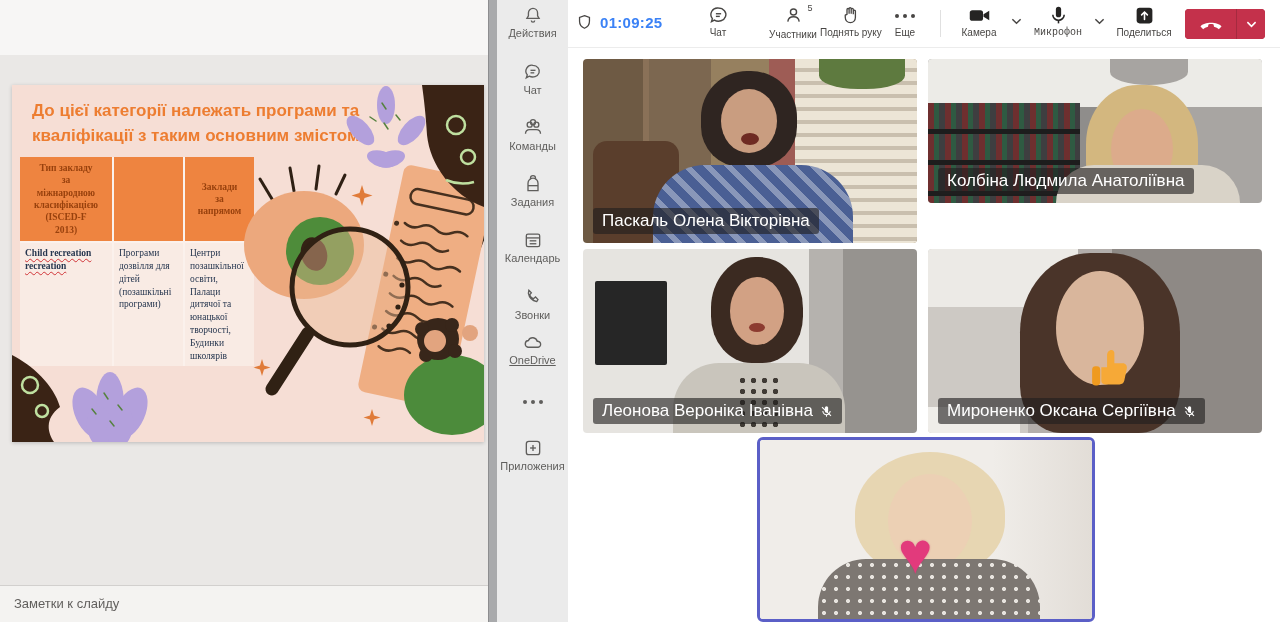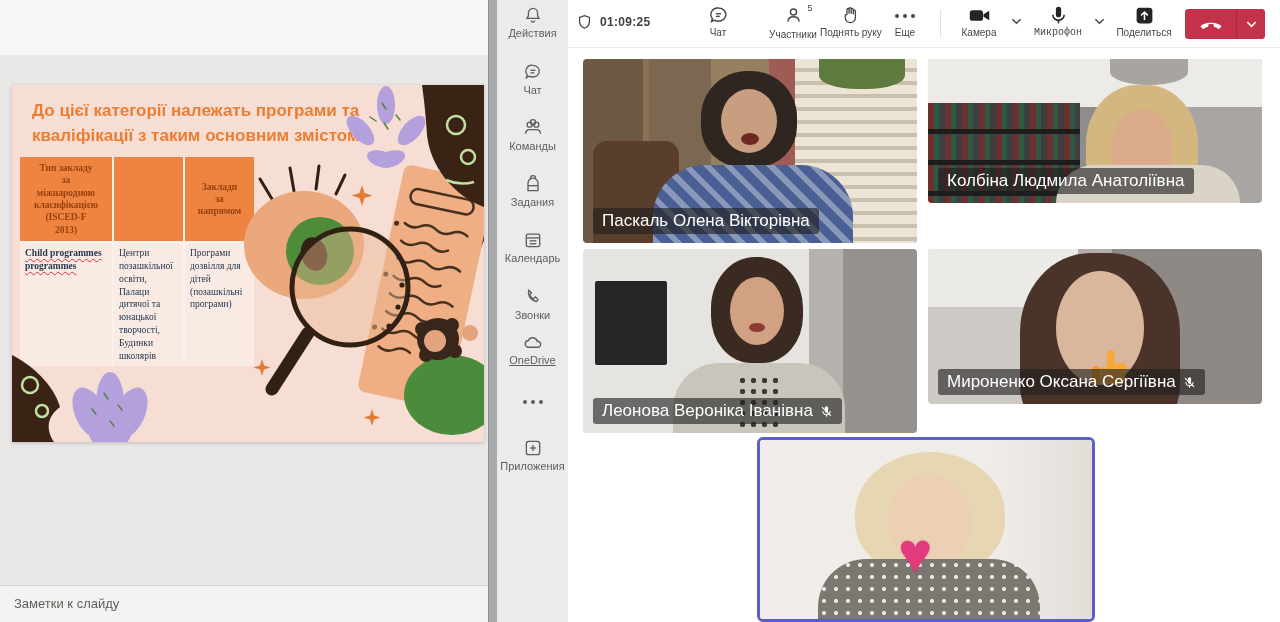--- a/index.html
+++ b/index.html
@@ -37,42 +37,42 @@
   .sb-item { position:absolute; left:0; width:71px; text-align:center; color:#5f5e5c; cursor:pointer; }
   .sb-item svg { display:block; margin:0 auto; }
   .sb-label { display:block; font-size:11px; margin-top:2px; color:#5f5e5c; }
   .dots { width:4px; height:4px; border-radius:50%; background:#5f5e5c; margin:8px auto;
           box-shadow:8px 0 0 #5f5e5c, -8px 0 0 #5f5e5c; }
 
   
   .topbar { position:absolute; left:568px; top:0; width:712px; height:48px; background:#fff;
             border-bottom:1px solid #ececec; }
   .timer-group { position:absolute; left:8px; top:13px; display:flex; align-items:center; gap:7px; }
-  .timer { font-size:12px; color:#404040; font-weight:bold; letter-spacing:.3px; }
+  .timer { font-size:15px; color:#3b82f6; font-weight:bold; letter-spacing:.3px; }
   .tb-group { position:absolute; top:5px; text-align:center; color:#484644; font-size:10px; cursor:pointer; }
   .tb-group svg { display:block; margin:0 auto; }
   .tb-label { display:block; margin-top:1px; white-space:nowrap; }
   .tb-divider { position:absolute; left:372px; top:10px; width:1px; height:27px; background:#e0e0e0; }
   .chev { position:absolute; top:17px; cursor:pointer; }
   .sup-count { position:absolute; top:-2px; right:-9px; font-size:9px; color:#484644; }
   .icon-wrap { position:relative; display:inline-block; }
   .hangup { position:absolute; left:617px; top:9px; width:80px; height:30px; border-radius:4px;
             overflow:hidden; display:flex; background:#a52a3f; cursor:pointer; }
   .hangup-main { width:51px; height:30px; background:#c4314b; display:flex;
                  align-items:center; justify-content:center; margin-right:1px; }
   .hangup-chev { flex:1; height:30px; background:#c4314b; display:flex;
                  align-items:center; justify-content:center; }
 
   
   .stage { position:absolute; left:568px; top:48px; width:712px; height:574px; background:#fff; }
   .tile { position:absolute; border-radius:4px; overflow:hidden; cursor:pointer; }
   .t1 { left:15px;  top:11px;  width:334px; height:184px; }
   .t2 { left:360px; top:11px;  width:334px; height:144px; }
   .t3 { left:15px;  top:201px; width:334px; height:184px; }
-  .t4 { left:360px; top:201px; width:334px; height:155px; }
+  .t4 { left:360px; top:201px; width:334px; height:184px; }
   .t5 { left:189px; top:389px; width:338px; height:185px; border:3px solid #5b5fc7; border-radius:6px; }
   .scene { position:absolute; inset:0; }
   .scene > div { position:absolute; }
   .name-tag { position:absolute; left:10px; bottom:9px; background:rgba(32,31,30,.62); color:#fff;
               font-size:17px; padding:3px 9px; border-radius:3px; display:flex; align-items:center;
               gap:7px; white-space:nowrap; z-index:5; }
   .t5 .name-tag { background:rgba(120,118,115,.55); }
 
   
   .t1 .scene { background:
@@ -136,24 +136,24 @@
     <div class="ppt-top"></div>
 
     <div class="slide">
       <div class="slide-title">До цієї категорії належать програми та кваліфікації з таким основним змістом:</div>
 
       <div class="slide-table">
         <div class="hc">Тип закладу за міжнародною класифікацією (ISCED-F 2013)</div>
         <div class="hc"></div>
         <div class="hc">Заклади за напрямом</div>
         <div class="bc">
-          <span class="spellcheck">Child programmes programmes</span>
-        </div>
+          <span class="spellcheck">Child recreation recreation</span>
+        </div>
+        <div class="bc">Програми дозвілля для дітей (позашкільні програми)</div>
         <div class="bc">Центри позашкільної освіти, Палаци дитячої та юнацької творчості, Будинки школярів</div>
-        <div class="bc">Програми дозвілля для дітей (позашкільні програми)</div>
       </div>
 
       <svg class="slide-illustration" viewBox="0 0 242 302">
         <g stroke="#2f2014" stroke-width="3" stroke-linecap="round">
           <line x1="30" y1="62" x2="18" y2="42"></line>
             <line x1="52" y1="54" x2="48" y2="31"></line>
           <line x1="74" y1="52" x2="77" y2="29"></line>
             <line x1="94" y1="57" x2="103" y2="38"></line>
         </g>
         <ellipse cx="62" cy="108" rx="60" ry="54" fill="#eca87d"></ellipse>

